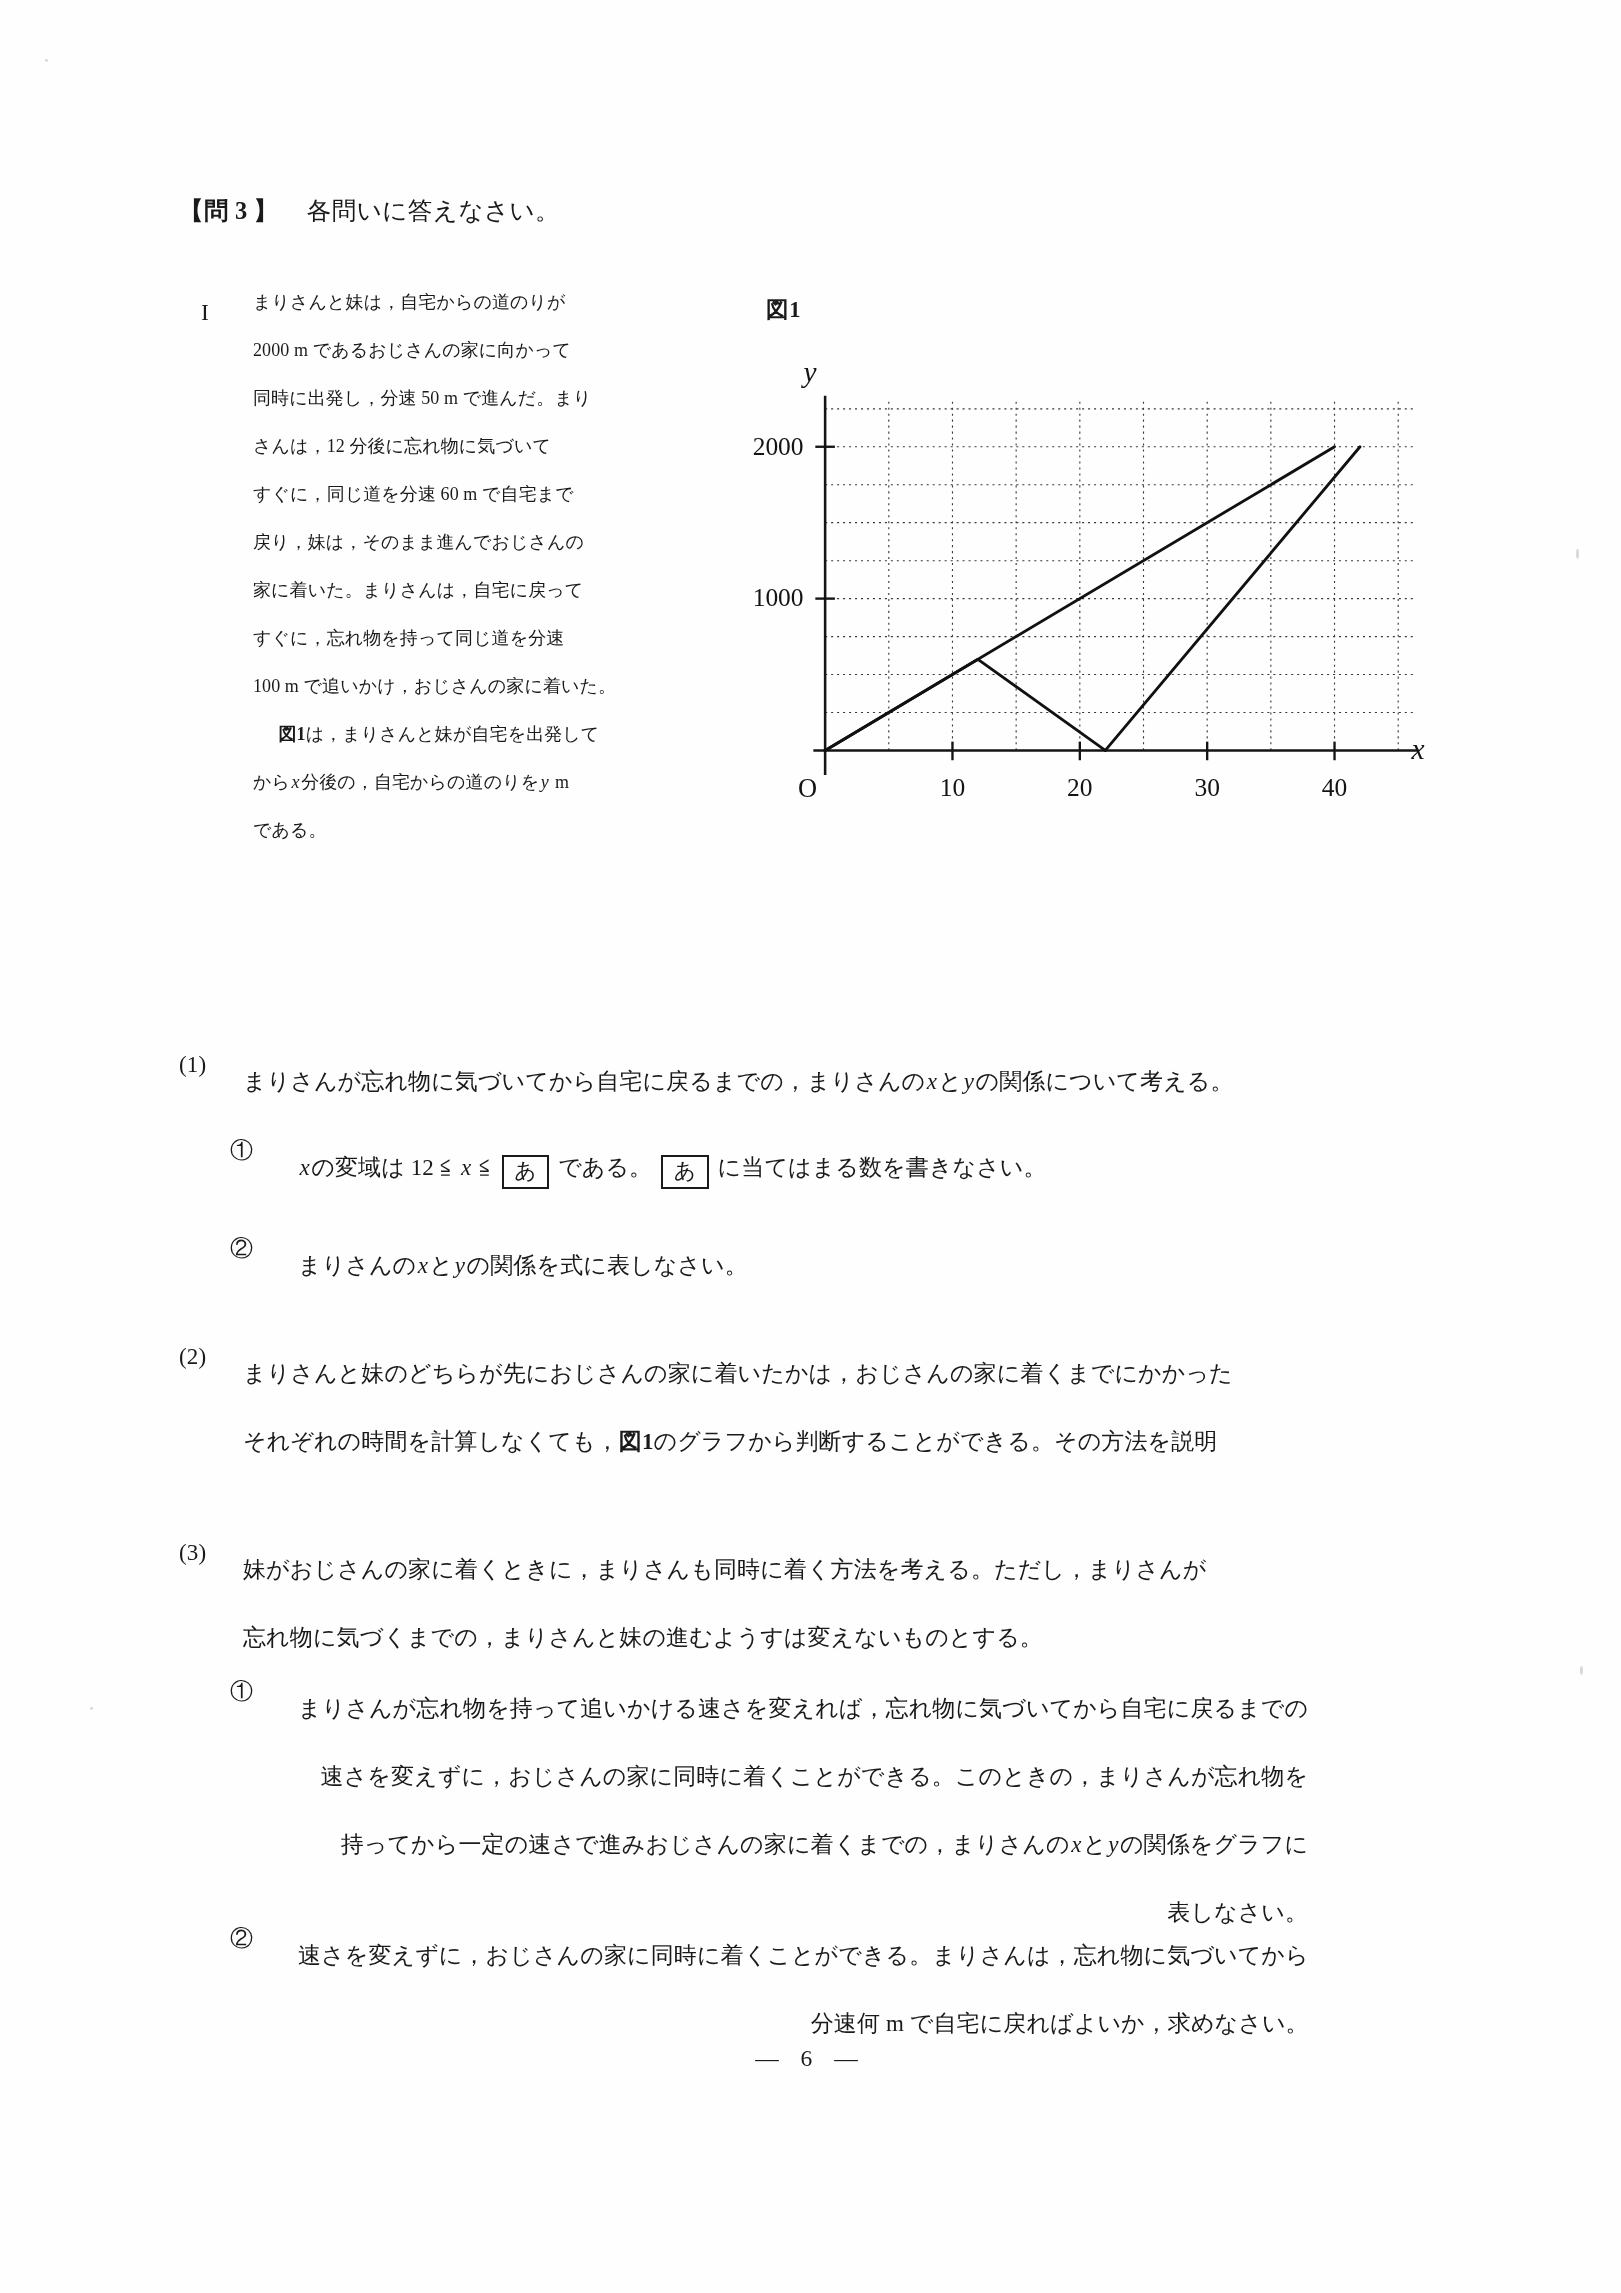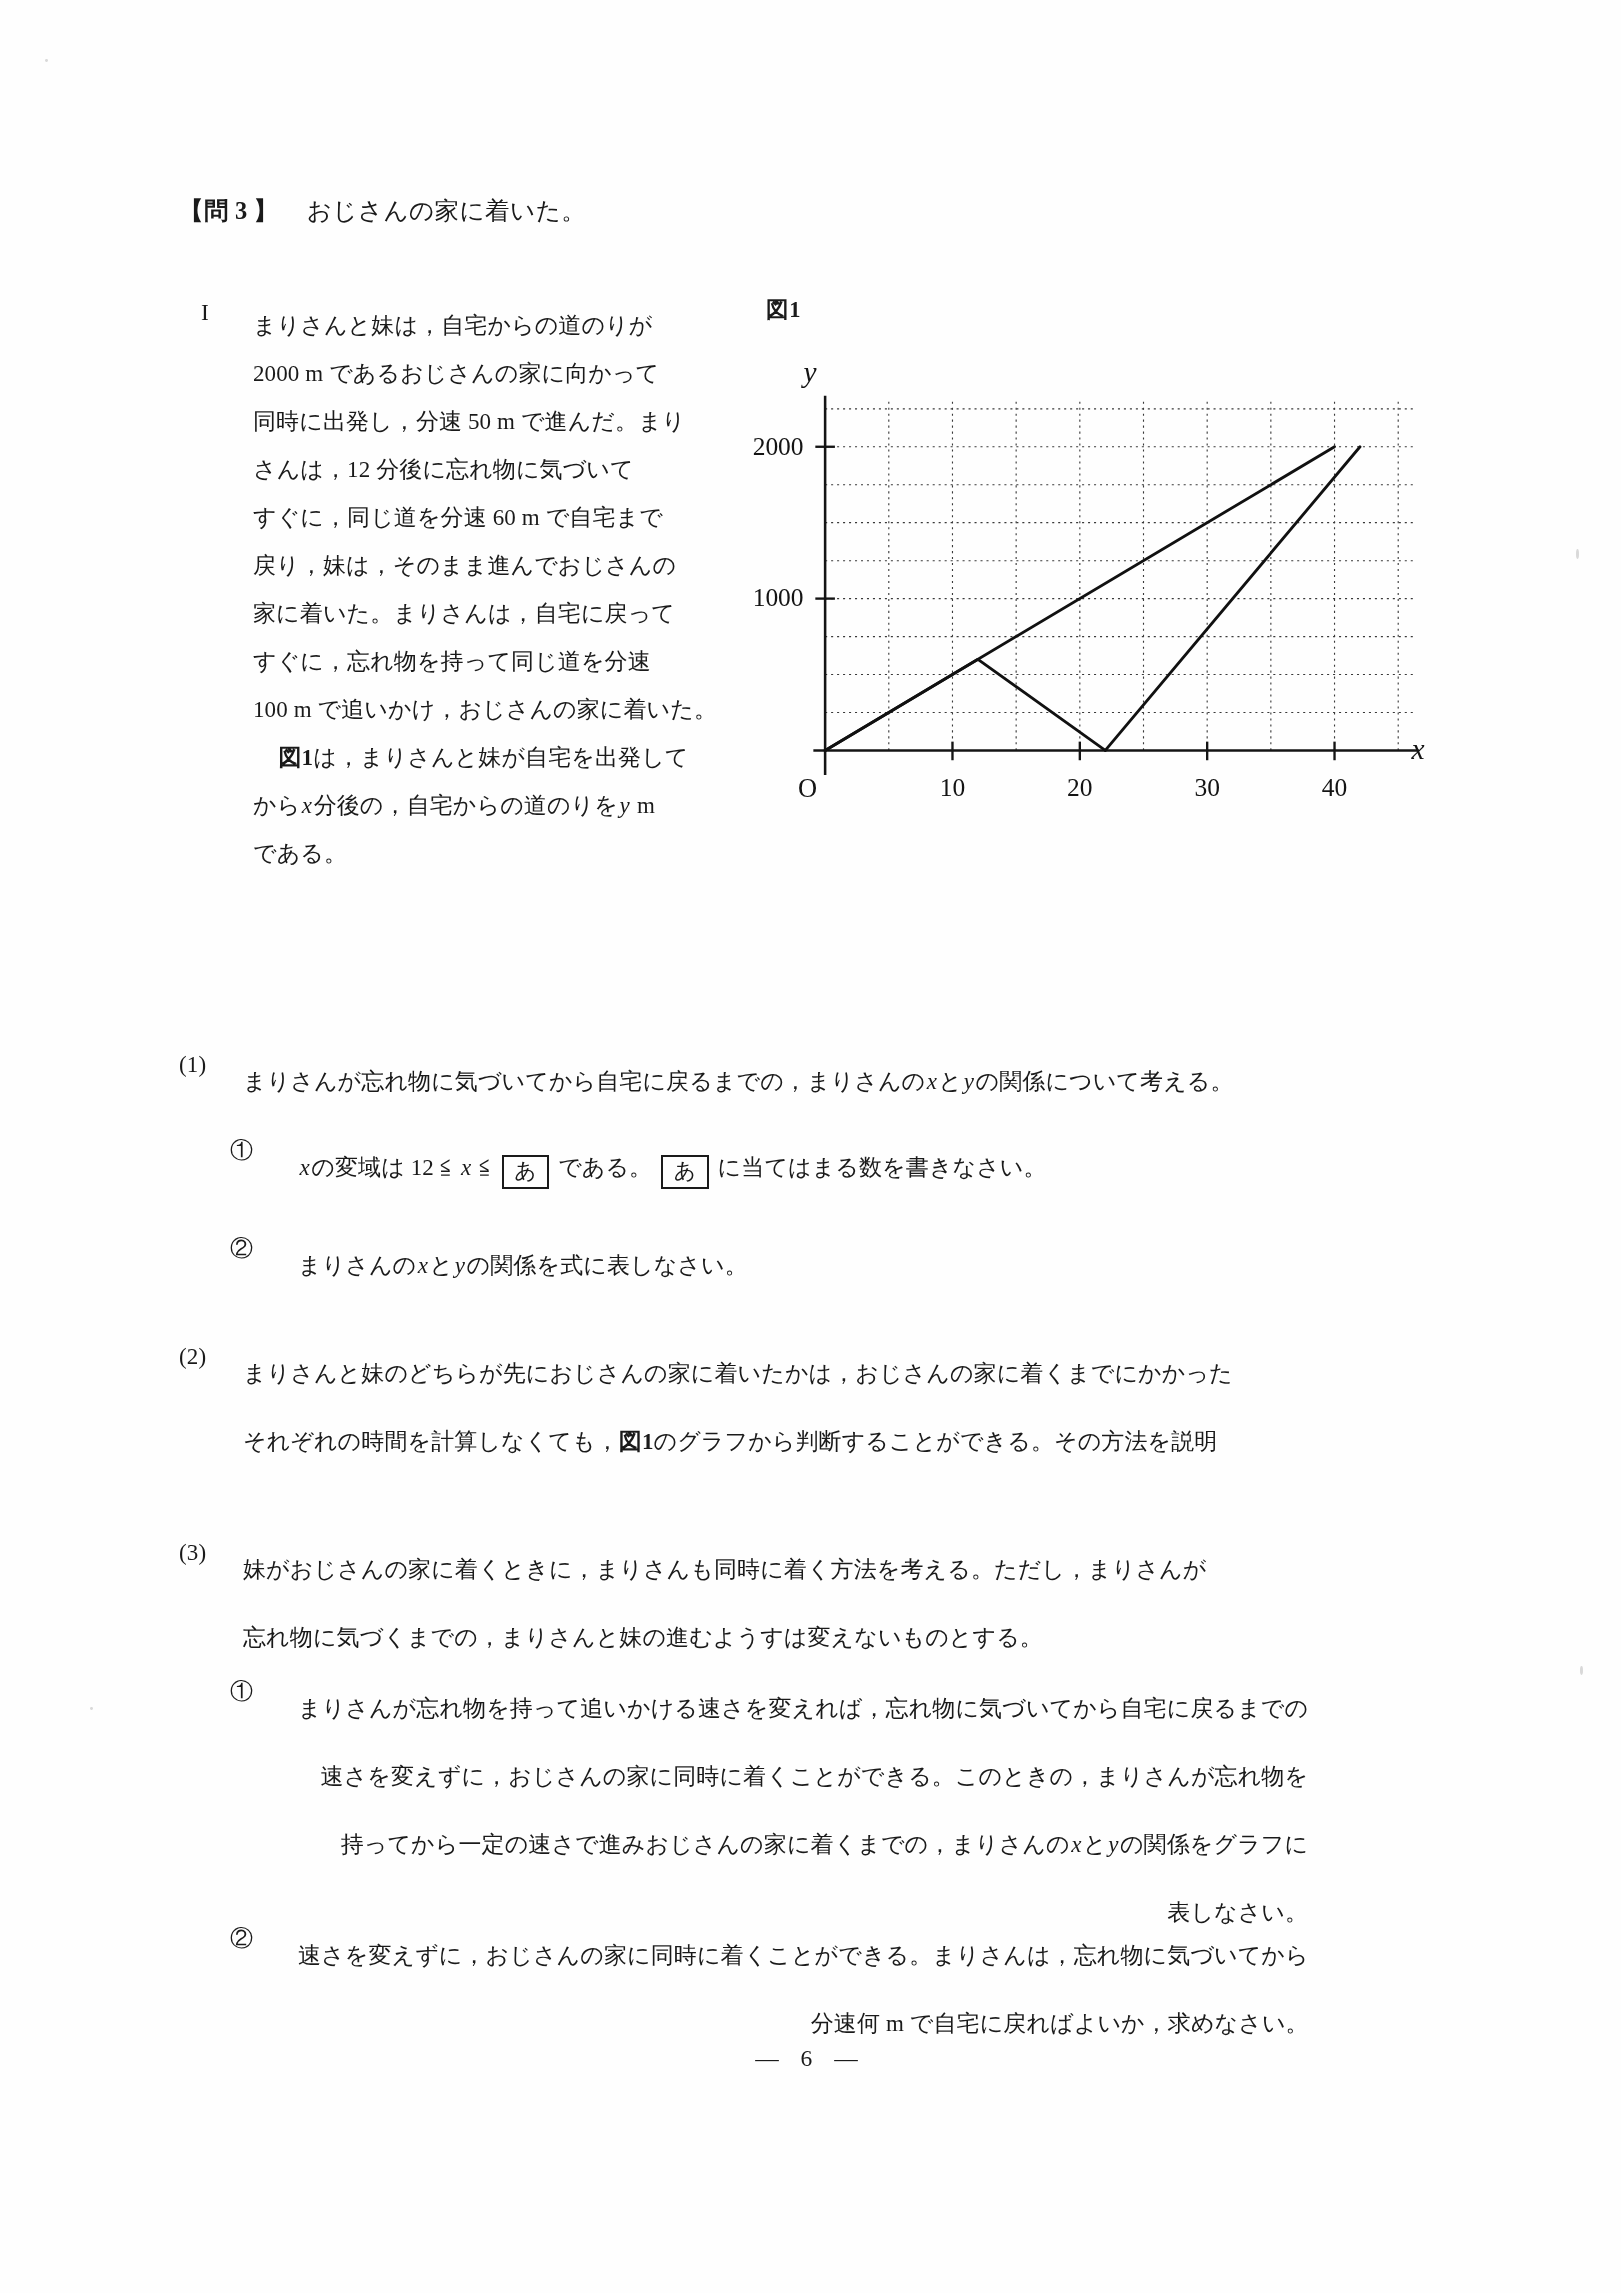--- a/index.html
+++ b/index.html
@@ -19,22 +19,22 @@
   .q-head .tag{font-weight:700;}
   .q-head .tag .num{padding:0 5.9px;}
   .q-head .desc{margin-left:21.6px;}
 
   
   .sec-mark{
     position:absolute;left:201px;top:299px;
     font-size:23.5px;font-family:"Liberation Serif",serif;
   }
   .body-col{
-    position:absolute;left:253px;top:302px;width:500px;
-    font-size:23px;line-height:48px;letter-spacing:.005em;
+    position:absolute;left:253px;top:278px;width:500px;
+    font-size:18px;line-height:48px;letter-spacing:.005em;
   }
   .body-col p{margin:0;white-space:nowrap;}
   .body-col p.ind{text-indent:25.5px;}
   .bold{font-weight:700;}
 
   
   .fig-wrap{position:absolute;left:766px;top:294px;}
   .fig-label{
     font-size:22.5px;font-weight:700;letter-spacing:.03em;
     margin:0 0 13.7px 0;
@@ -73,21 +73,21 @@
 
 <div class="page">
 
   <div class="speck" style="left:45px;top:59px;width:2.9px;height:2.9px;"></div>
   <div class="speck" style="left:1576px;top:549px;width:2.9px;height:9.8px;"></div>
   <div class="speck" style="left:1580px;top:1666px;width:2.9px;height:8.8px;"></div>
   <div class="speck" style="left:90px;top:1707px;width:2.9px;height:2.9px;"></div>
 
   <div class="q-head">
     <span class="tag"><span>【問</span><span class="num">3</span><span>】</span></span>
-    <span class="desc">おじさんの家に着いた。</span>
+    <span class="desc">各問いに答えなさい。</span>
   </div>
 
   <div class="sec-mark">I</div>
 
   <div class="body-col">
     <p>まりさんと妹は，自宅からの道のりが</p>
     <p>2000 m であるおじさんの家に向かって</p>
     <p>同時に出発し，分速 50 m で進んだ。まり</p>
     <p>さんは，12 分後に忘れ物に気づいて</p>
     <p>すぐに，同じ道を分速 60 m で自宅まで</p>

